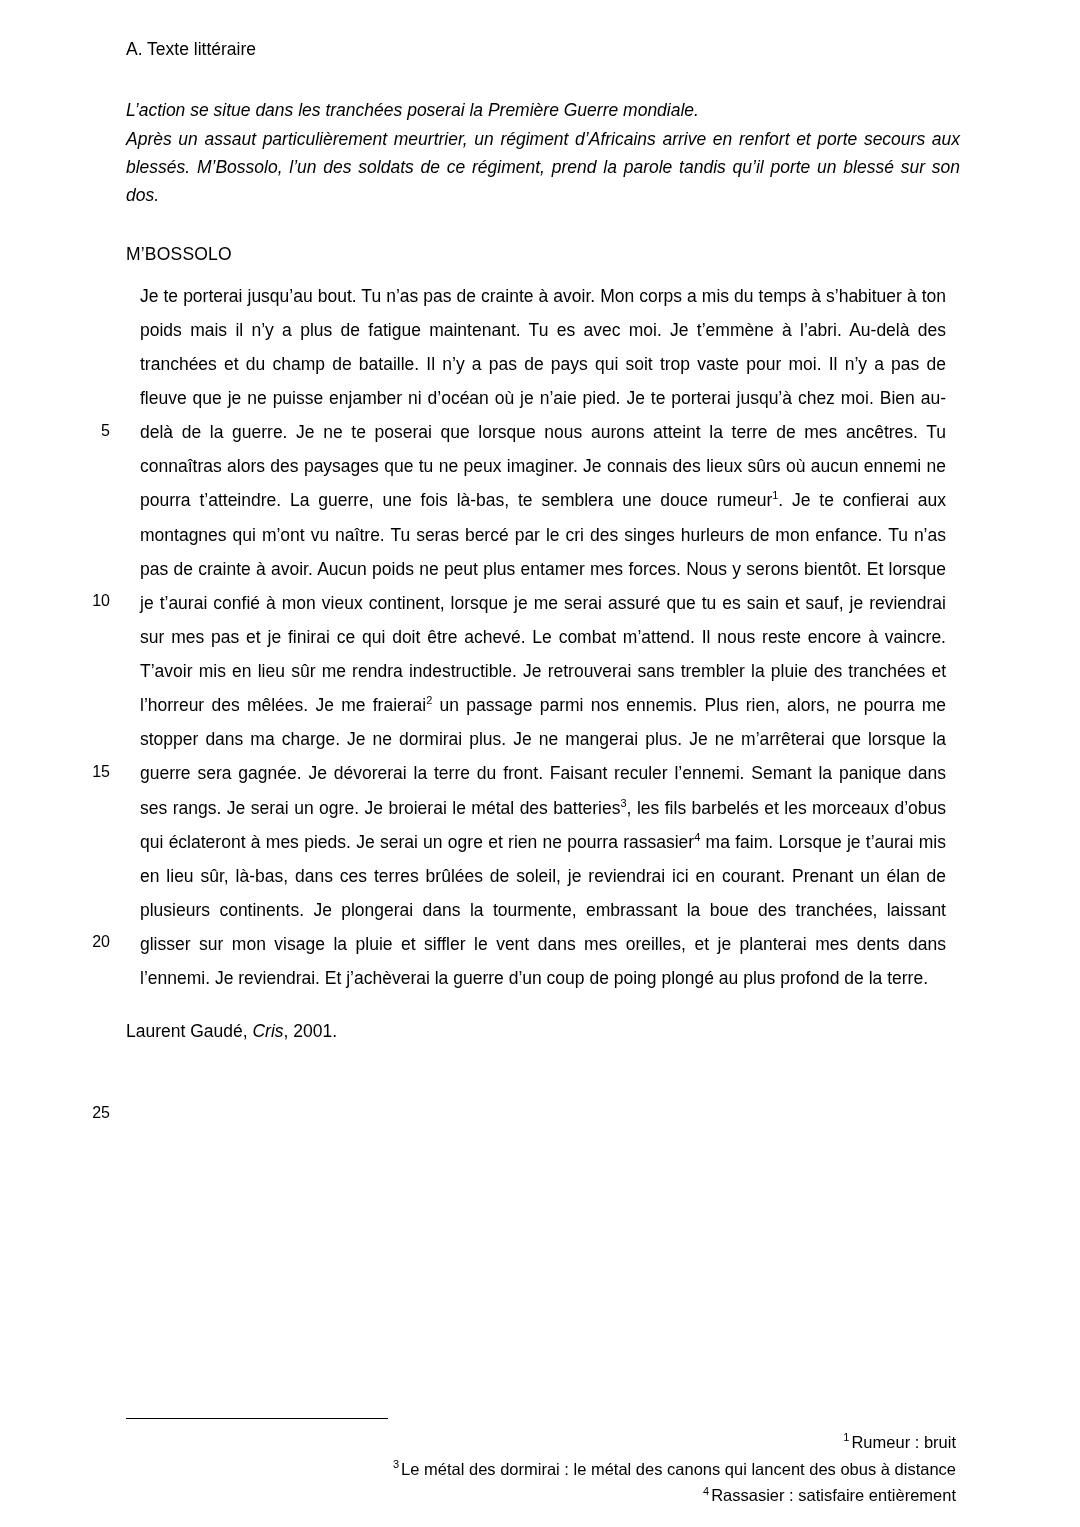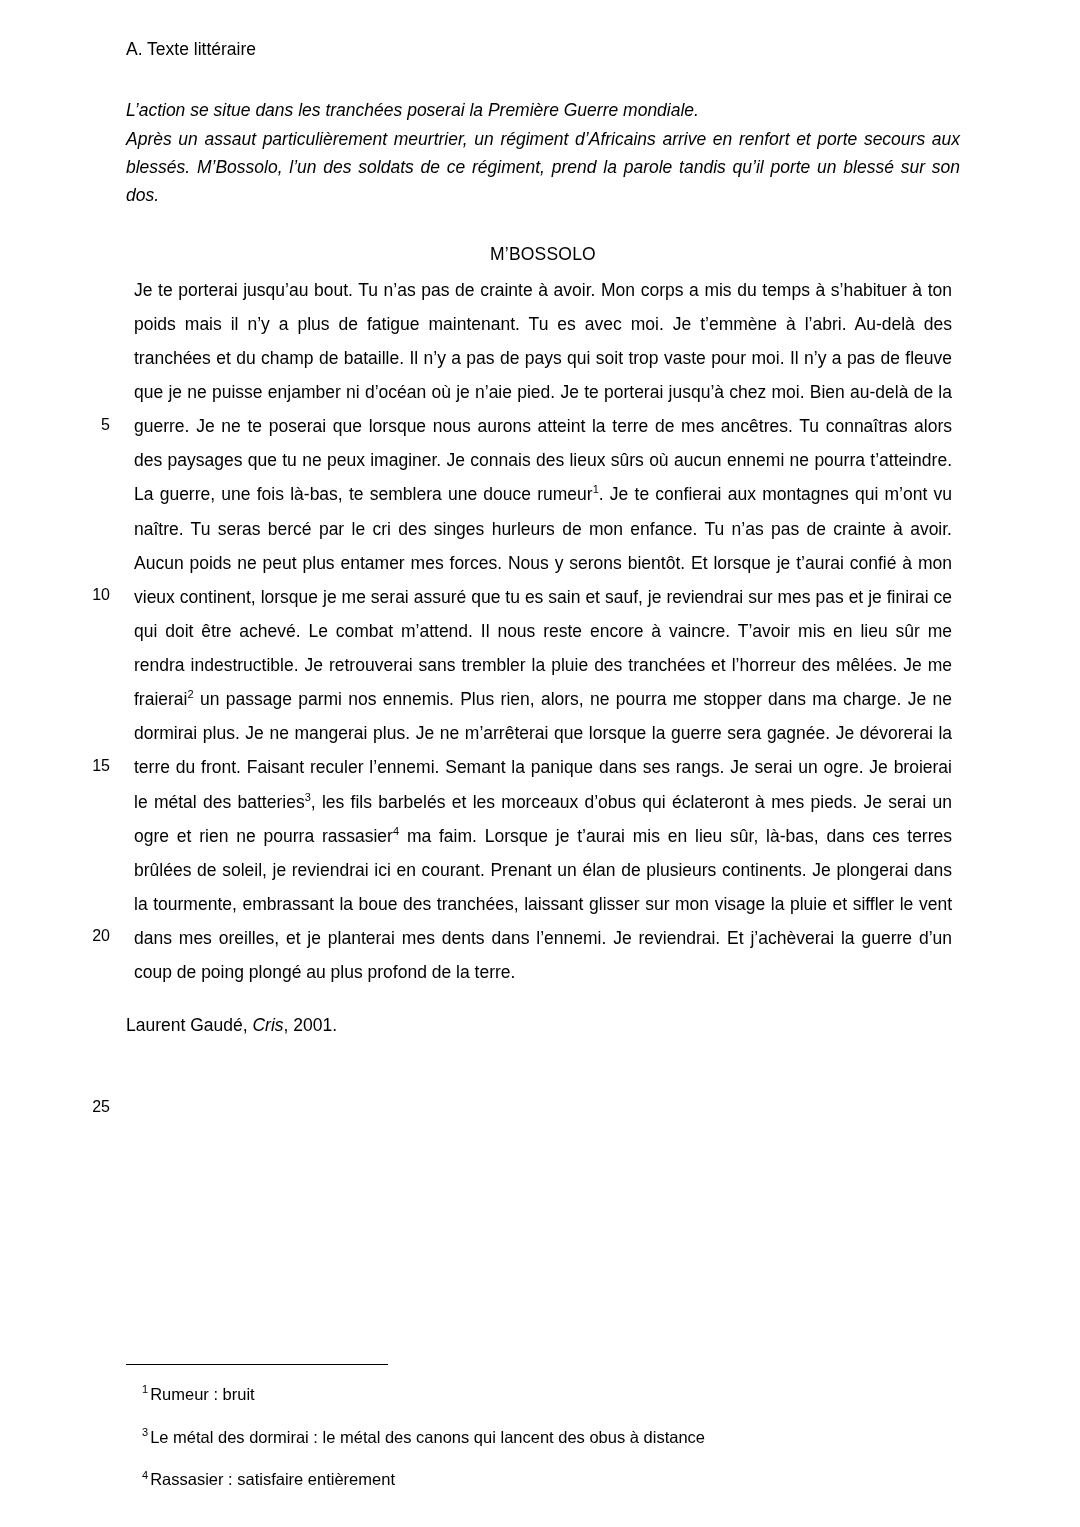--- a/index.html
+++ b/index.html
@@ -33,31 +33,30 @@
     text-align: justify;
     margin: 34px 0 0 0;
   }
   .intro .line1 {
     display: block;
   }
   .speaker {
     font-size: 17.5px;
     margin: 34px 0 0 0;
     letter-spacing: 0.2px;
-    text-align: center;
   }
   .body-block {
     position: relative;
     margin-top: 6px;
   }
   .body-text {
     font-size: 17.5px;
     line-height: 1.95;
     text-align: justify;
-    margin: 8px;
+    margin: 14px;
     text-justify: inter-word;
   }
   .linenums {
     position: absolute;
     left: -46px;
     top: 0;
     width: 30px;
     font-size: 16px;
     line-height: 1.95;
     text-align: right;
@@ -90,21 +89,22 @@
   }
   .fn-rule {
     width: 262px;
     border: 0;
     border-top: 1.6px solid #000;
     margin: 0 0 10px 0;
   }
   .footnote {
     font-size: 16.5px;
     line-height: 1.62;
-    margin: 16px;
+    margin: 0;
+    text-align: right;
   }
   .footnote sup {
     font-size: 11px;
     margin-right: 2px;
   }
 </style>
 </head>
 <body>
 
 <div class="page">

